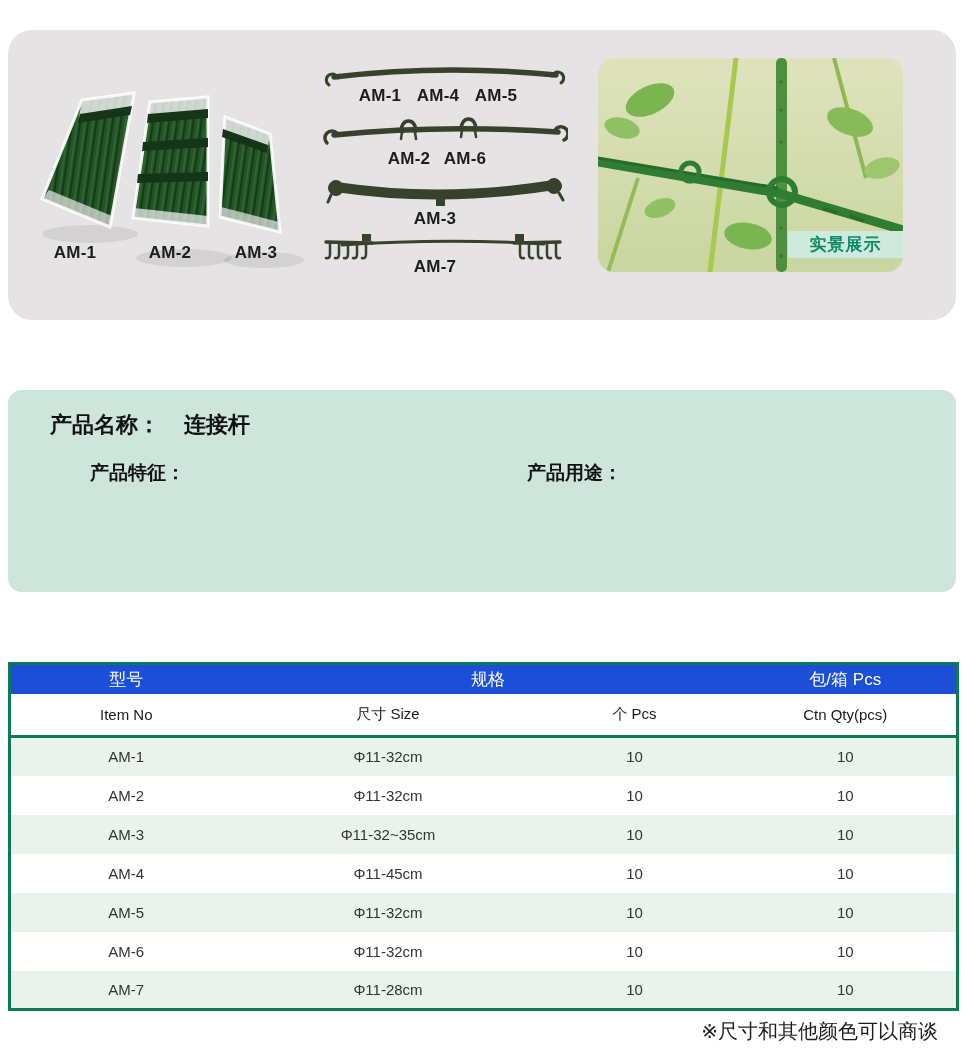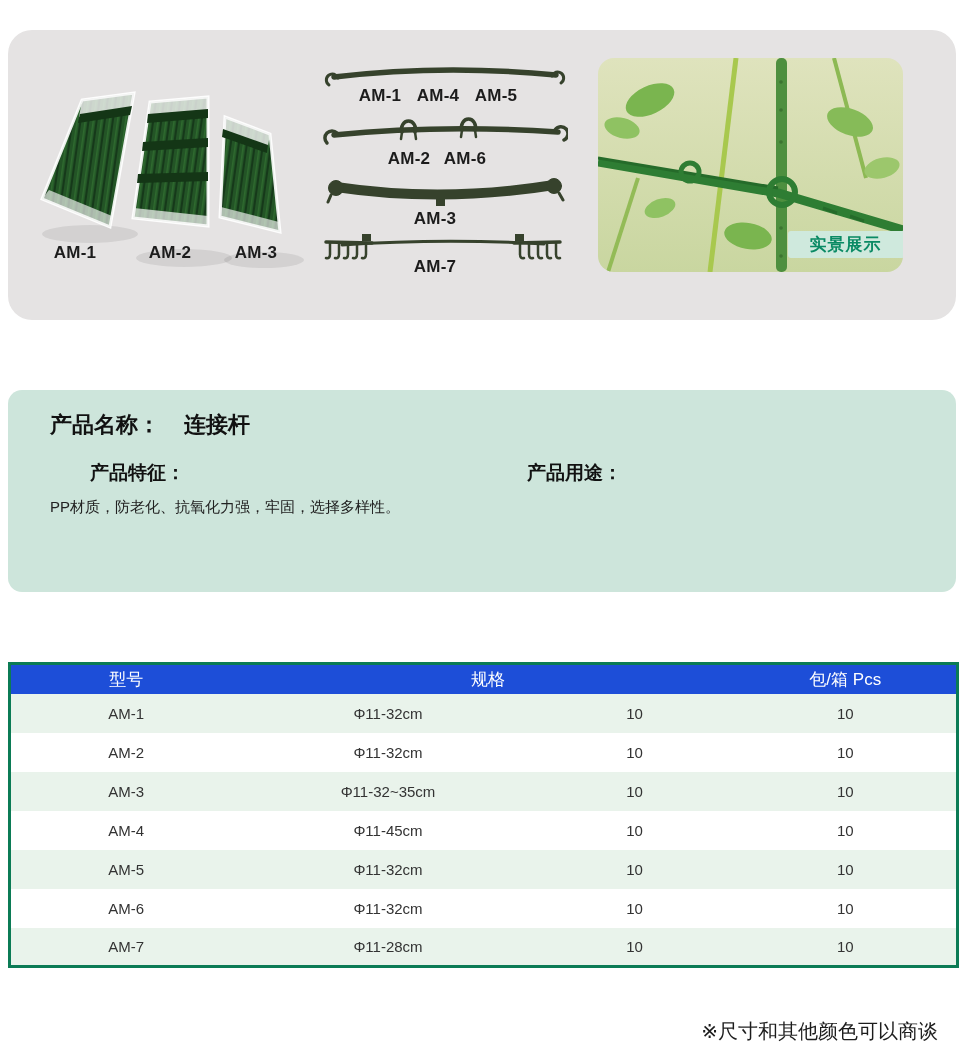--- a/index.html
+++ b/index.html
@@ -273,38 +273,43 @@
       </svg>
       <div class="photo-badge">实景展示</div>
     </div>
   </div>
 
   <div class="info-panel">
     <div class="product-name">
       <span>产品名称：</span><span class="name-value">连接杆</span>
     </div>
     <div class="section-title features-title">产品特征：</div>
-    <div class="section-body features-text">PP材质，防老化、抗氧化力强，牢固，选择多样性。</div>
     <div class="section-title usage-title">产品用途：</div>
   </div>
 
   <div class="spec-table-wrap">
     <table class="spec">
       <colgroup>
         <col style="width:232px">
           <col style="width:293px">
           <col style="width:200px">
           <col style="width:223px">
       </colgroup>
       <thead>
         <tr class="head-row">
           <th>型号</th>
           <th colspan="2">规格</th>
           <th>包/箱 Pcs</th>
         </tr>
+        <tr class="sub-row">
+          <td>Item No</td>
+          <td>尺寸 Size</td>
+          <td>个 Pcs</td>
+          <td>Ctn Qty(pcs)</td>
+        </tr>
       </thead>
       <tbody class="data">
         <tr>
           <td>AM-1</td>
           <td>Φ11-32cm</td>
           <td>10</td>
           <td>10</td>
         </tr>
         <tr>
           <td>AM-2</td>

